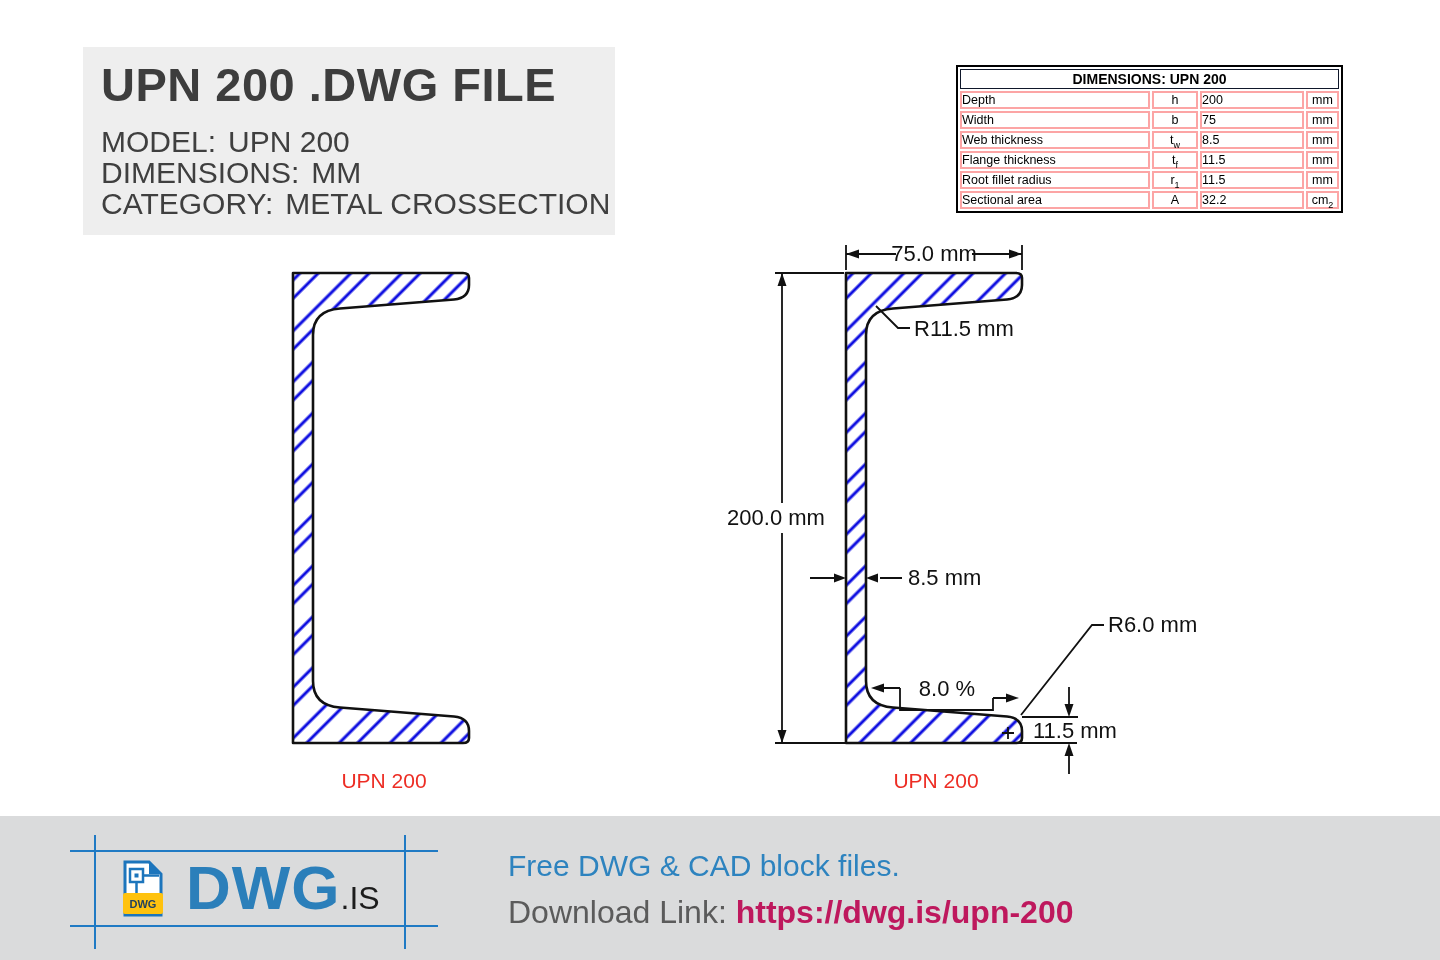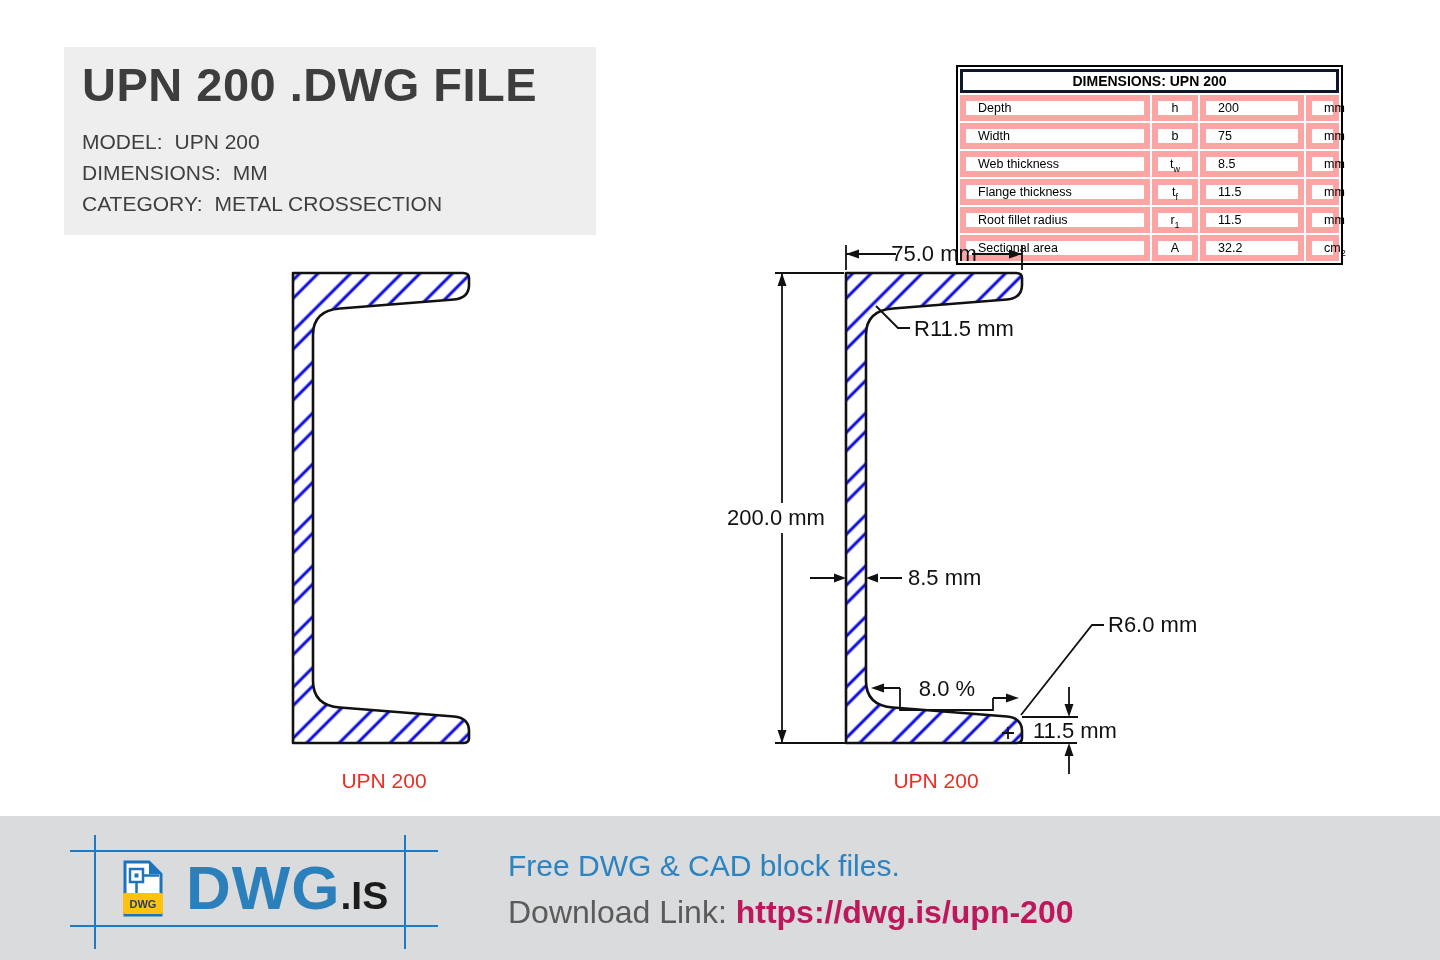--- a/index.html
+++ b/index.html
@@ -4,41 +4,41 @@
 <style>
   * { box-sizing: border-box; }
   html,body { margin:0; padding:0; background:#fff; }
   .page {
     position:relative; width:1440px; height:960px; overflow:hidden;
     background:#ffffff; font-family:"Liberation Sans", sans-serif;
   }
 
   
   .title-card {
-    position:absolute; left:64px; top:47px; width:532px; height:188px;
+    position:absolute; left:83px; top:47px; width:532px; height:188px;
     background:#eeeeee; padding:8px 0 0 18px;
   }
   .title-card h1 {
     margin:2px 0 14px 0; font-size:47px; font-weight:bold; color:#3d3d3d;
     letter-spacing:0.5px;
   }
-  .meta-row { font-size:21px; color:#3f3f3f; line-height:31px; }
+  .meta-row { font-size:30px; color:#3f3f3f; line-height:31px; }
   .meta-row .meta-label { margin-right:12px; }
 
   
   .dims-table {
     position:absolute; left:956px; top:65px; width:381px;
     border:2px solid #000; border-collapse:separate; border-spacing:2px;
     background:#ffffff; font-size:12.5px; color:#000; table-layout:fixed;
   }
   .dims-table th {
-    border:3px solid #0f172a; font-size:14px; font-weight:bold;
+    border:1px solid #0f172a; font-size:14px; font-weight:bold;
     text-align:center; padding:1px 2px;
   }
-  .dims-table td { border:6px solid #fca5a5; padding:0 12px; height:15px; line-height:14px; }
+  .dims-table td { border:2px solid #fca5a5; padding:0 0; height:15px; line-height:14px; }
   .dims-table col.c-name { width:190px; }
   .dims-table col.c-sym  { width:46px; }
   .dims-table col.c-val  { width:104px; }
   .dims-table col.c-unit { width:33px; }
   .dims-table td.t-name { text-align:left; }
   .dims-table td.t-sym  { text-align:center; }
   .dims-table td.t-val  { }
   .dims-table td.t-unit { text-align:center; }
   .dims-table sub { font-size:9px; line-height:0; }
 
@@ -60,21 +60,21 @@
   .cl-v1 { left:94px;  top:16px; width:2px; height:114px; }
   .cl-v2 { left:404px; top:16px; width:2px; height:114px; }
   .cl-h1 { left:70px;  top:31px;  width:368px; height:2px; }
   .cl-h2 { left:70px;  top:106px; width:368px; height:2px; }
   .file-icon { position:absolute; left:123px; top:41px; }
   .logo-text {
     position:absolute; left:186px; top:33px;
     display:flex; align-items:baseline; white-space:nowrap;
   }
   .logo-main   { font-size:62px; font-weight:bold; color:#2b7fba; letter-spacing:1px; }
-  .logo-suffix { font-size:39px; font-weight:bold; color:#1c1c1c; }
+  .logo-suffix { font-size:32px; font-weight:normal; color:#1c1c1c; }
   .footer-text { position:absolute; left:508px; top:27px; }
   .footer-heading { font-size:30px; color:#2d83bf; line-height:46px; }
   .footer-link-line { font-size:32px; color:#5b5b5b; margin-top:5px; }
   .dl-url { font-weight:bold; color:#be185d; text-decoration:none; }
 </style>
 </head>
 <body>
 
 <div class="page">
 

